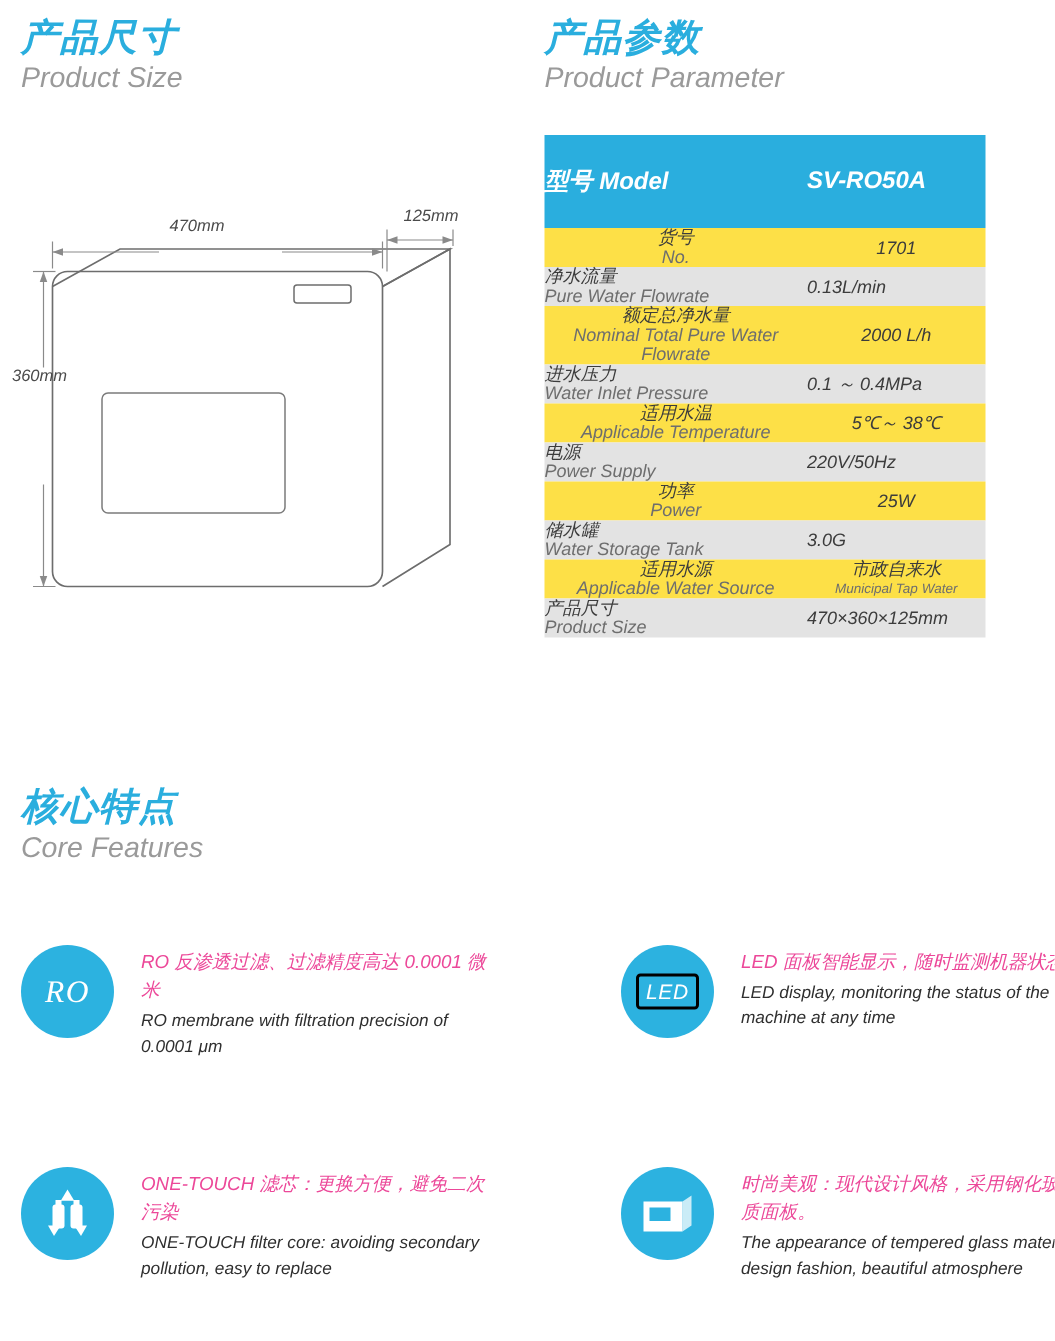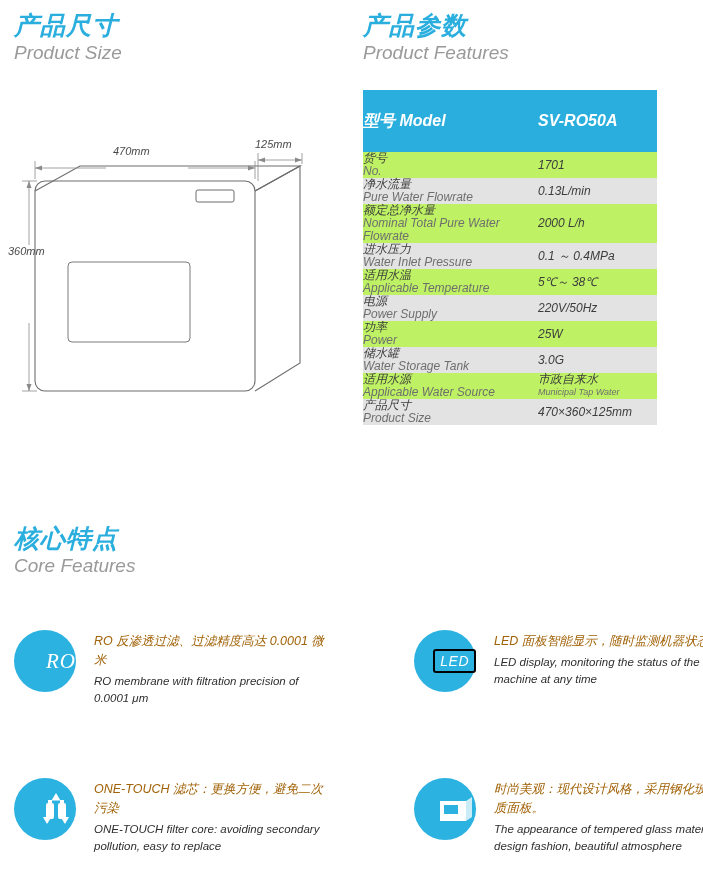--- a/index.html
+++ b/index.html
@@ -55,21 +55,21 @@
     height: 300px;
   }
 
   .dim-label {
     position: absolute;
     font-size: 11px;
     color: #4a4a4a;
     white-space: nowrap;
   }
   #dim-470 { left: 103px; top: 10px; }
-  #dim-125 { left: 245px; top: 3px; }
+  #dim-125 { left: 259px; top: 3px; }
   #dim-360 {
     left: -2px;
     top: 110px;
     width: 14px;
     line-height: 13px;
     white-space: normal;
   }
 
   
   #param-table {
@@ -96,21 +96,21 @@
   }
   .tbl-header-row .th-left .en {
     font-weight: bold;
     font-size: 16px;
   }
   .tbl-header-row .th-right {
     padding-left: 14px;
     font-size: 16px;
     font-weight: bold;
   }
-  .row-a td { background: #bef264; }
+  .row-a td { background: #fde047; text-align: center; }
   .row-b td { background: #e3e3e3; }
   .cell-label {
     width: 175px;
     padding: 6px 0 6px 20px;
     line-height: 13px;
   }
   .cell-label .cn {
     font-size: 12px;
     color: #3c3c3c;
     display: block;
@@ -152,42 +152,42 @@
     position: absolute;
     left: 0;
     top: 0;
     width: 62px;
     height: 62px;
     border-radius: 50%;
     background: #2cb2e0;
     color: #ffffff;
     display: flex;
     align-items: center;
-    justify-content: flex-end;
+    justify-content: center;
   }
   .feat-icon .ro-text {
     font-size: 21px;
     letter-spacing: 1px;
     font-family: "Liberation Serif", serif;
   }
   .feat-icon .led-text {
     font-size: 14px;
     letter-spacing: 0.5px;
     border: 2px solid #000000;
     border-radius: 3px;
     padding: 2px 5px;
     font-family: "Liberation Sans", sans-serif;
   }
   .feat-text {
     margin-left: 80px;
     padding-top: 2px;
   }
   .feat-text .cn {
     font-size: 12.5px;
-    color: #a16207;
+    color: #ec4899;
     line-height: 19px;
   }
   .feat-text .en {
     font-size: 11.5px;
     color: #2f2f2f;
     line-height: 17px;
     margin-top: 3px;
   }
 </style>
 </head>
@@ -234,21 +234,21 @@
       <path d="M19 256 L16.5 249 L21.5 249 Z" fill="#8a8a8a"></path>
     </svg>
 
     <div class="dim-label" id="dim-470">470mm</div>
     <div class="dim-label" id="dim-125">125mm</div>
     <div class="dim-label" id="dim-360">360mm</div>
   </div>
 
   <div class="sec-head" id="sec-param-head">
     <div class="cn">产品参数</div>
-    <div class="en">Product Features</div>
+    <div class="en">Product Parameter</div>
   </div>
 
   <table id="param-table">
     <tbody>
       <tr class="tbl-header-row">
         <td class="th-left">
           <span>型号</span>
           <span class="en">Model</span>
         </td>
         <td class="th-right">SV-RO50A</td>

